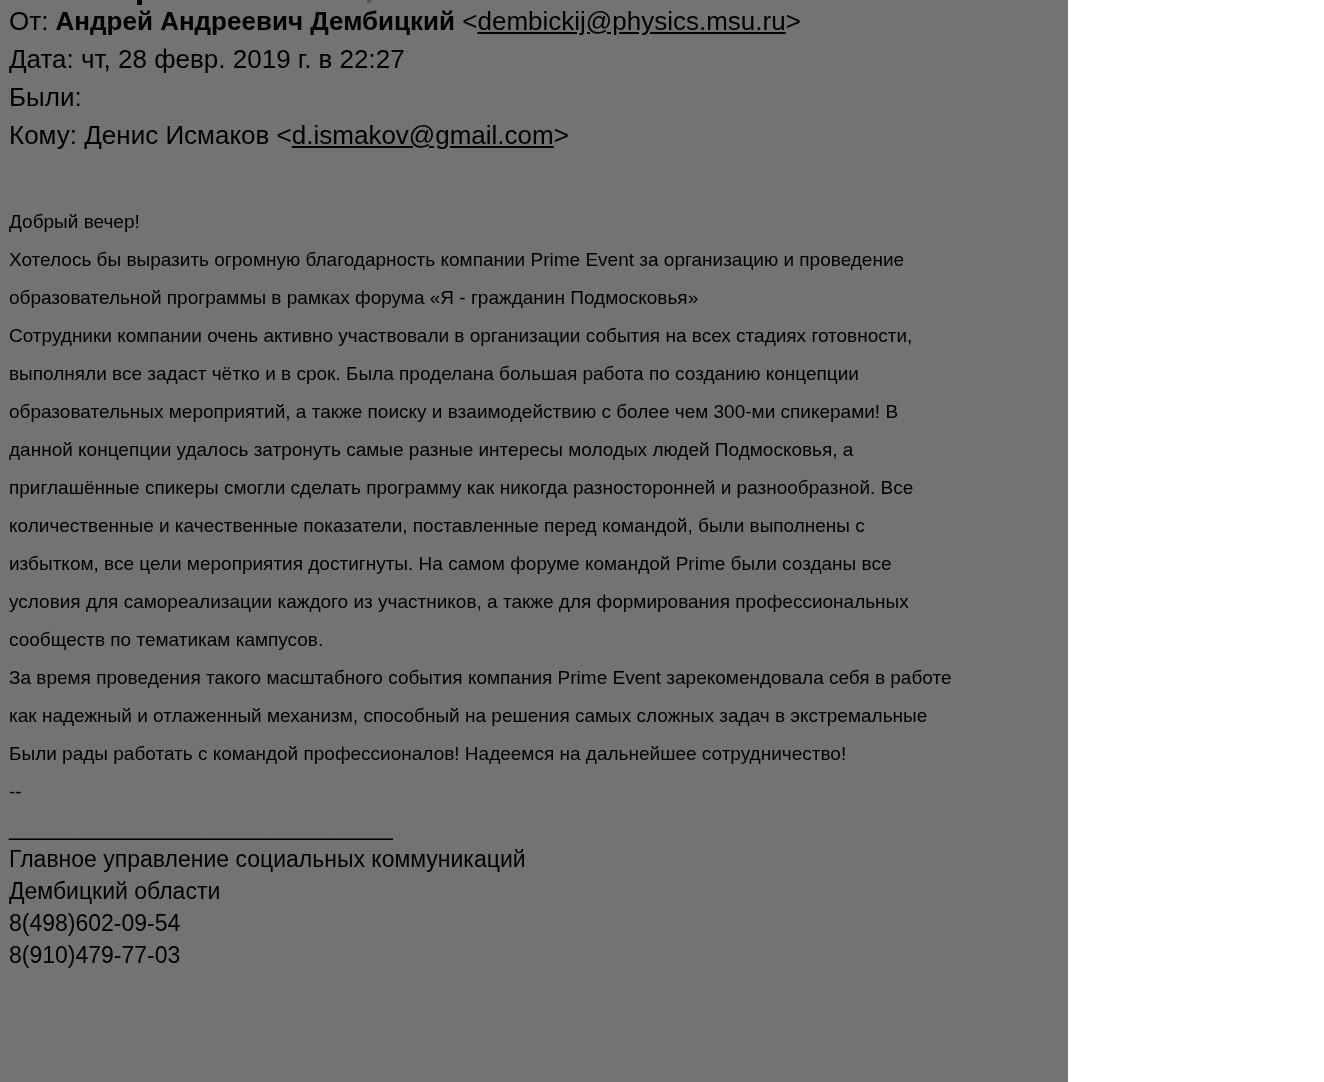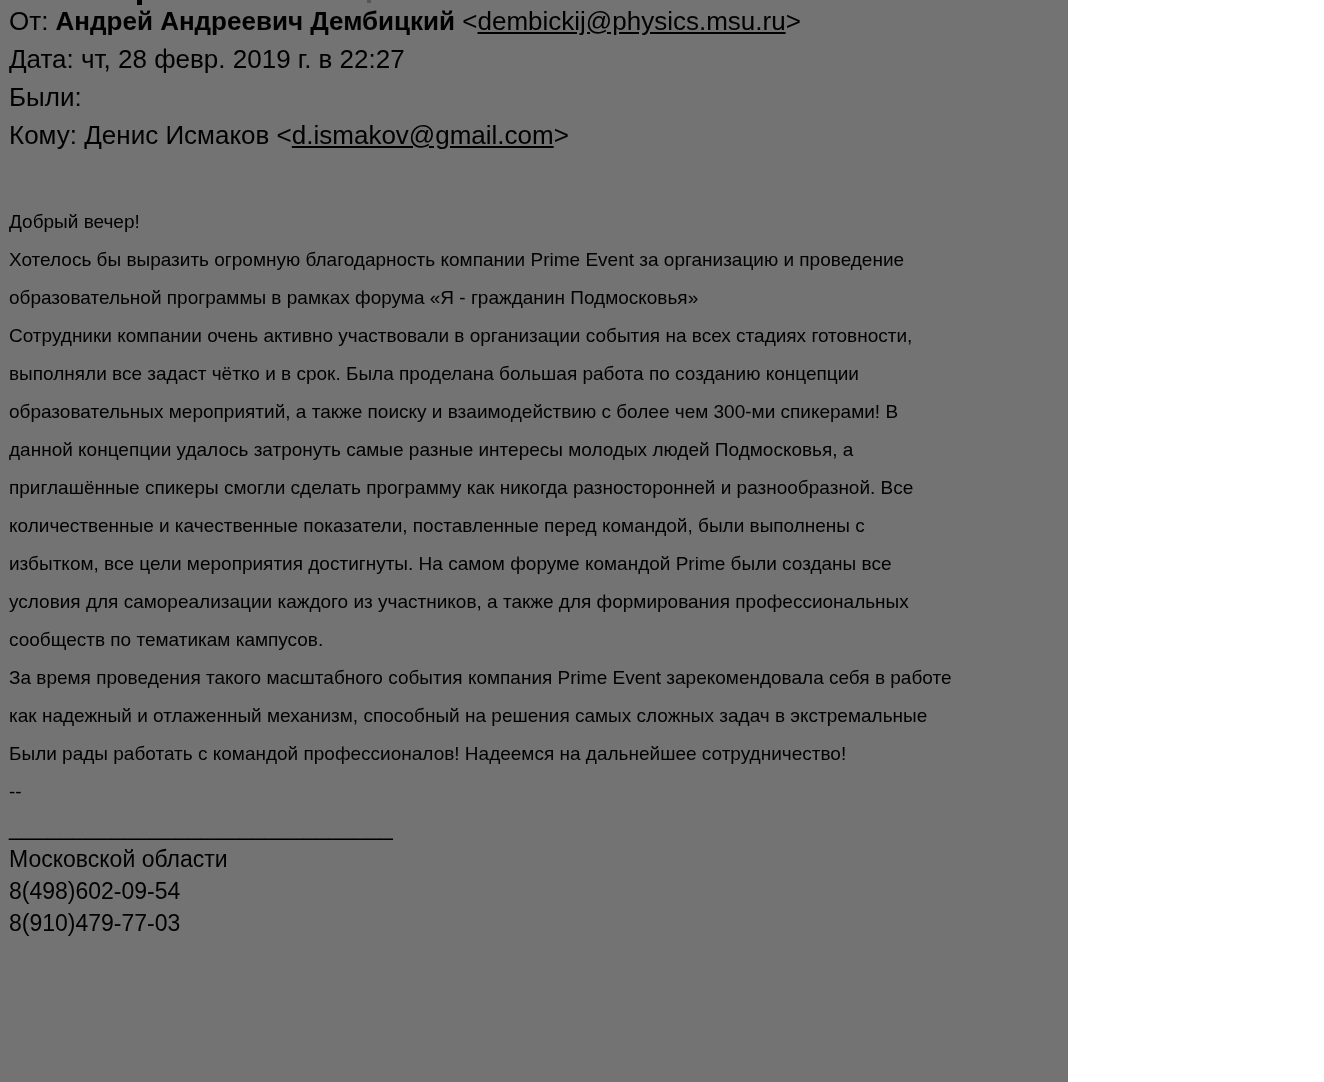--- a/index.html
+++ b/index.html
@@ -97,19 +97,20 @@
       <div class="body-line">условия для самореализации каждого из участников, а также для формирования профессиональных</div>
       <div class="body-line">сообществ по тематикам кампусов.</div>
       <div class="body-line">За время проведения такого масштабного события компания Prime Event зарекомендовала себя в работе</div>
       <div class="body-line">как надежный и отлаженный механизм, способный на решения самых сложных задач в экстремальные</div>
       <div class="body-line">Были рады работать с командой профессионалов! Надеемся на дальнейшее сотрудничество!</div>
       <div class="body-line">--</div>
     </div>
 
     <div class="signature">
       <div class="sig-line">______________________________</div>
-      <div class="sig-line">Московской области</div>
+      <div class="sig-line">Главное управление социальных коммуникаций</div>
+      <div class="sig-line">Дембицкий области</div>
       <div class="sig-line">8(498)602-09-54</div>
       <div class="sig-line">8(910)479-77-03</div>
     </div>
 
   </div>
 </div>
 
 </body></html>

